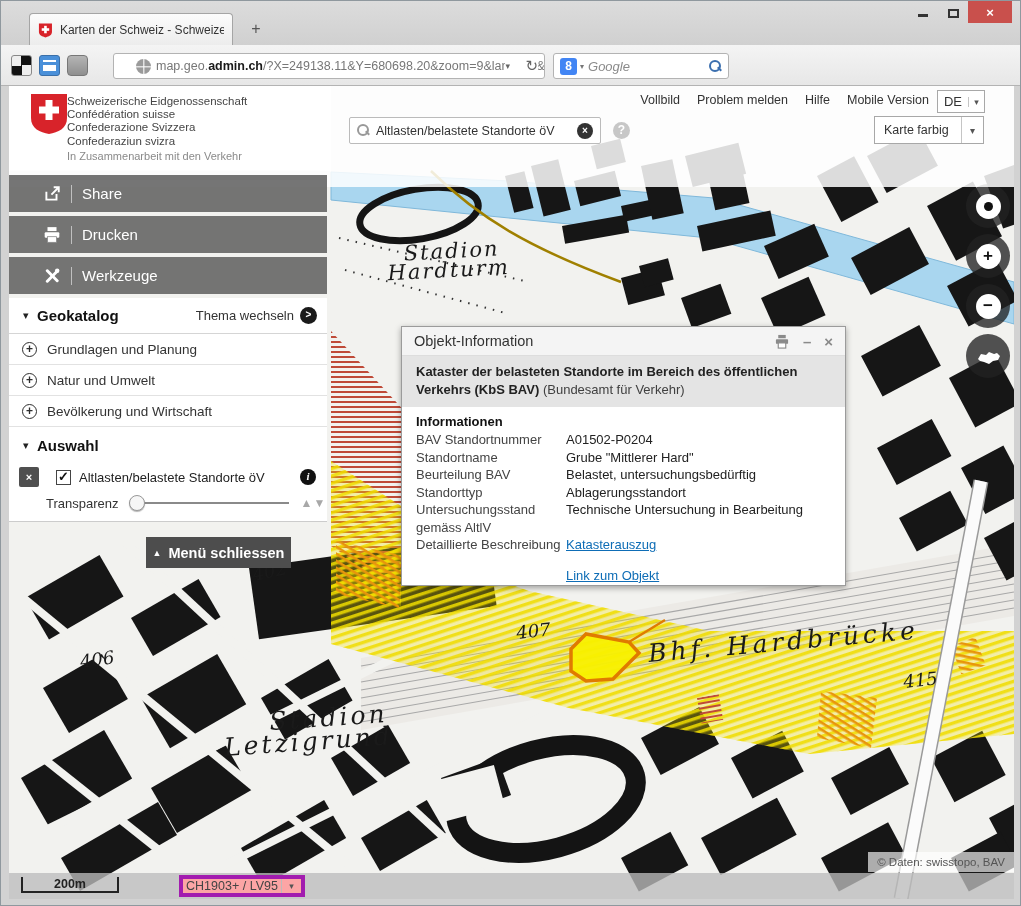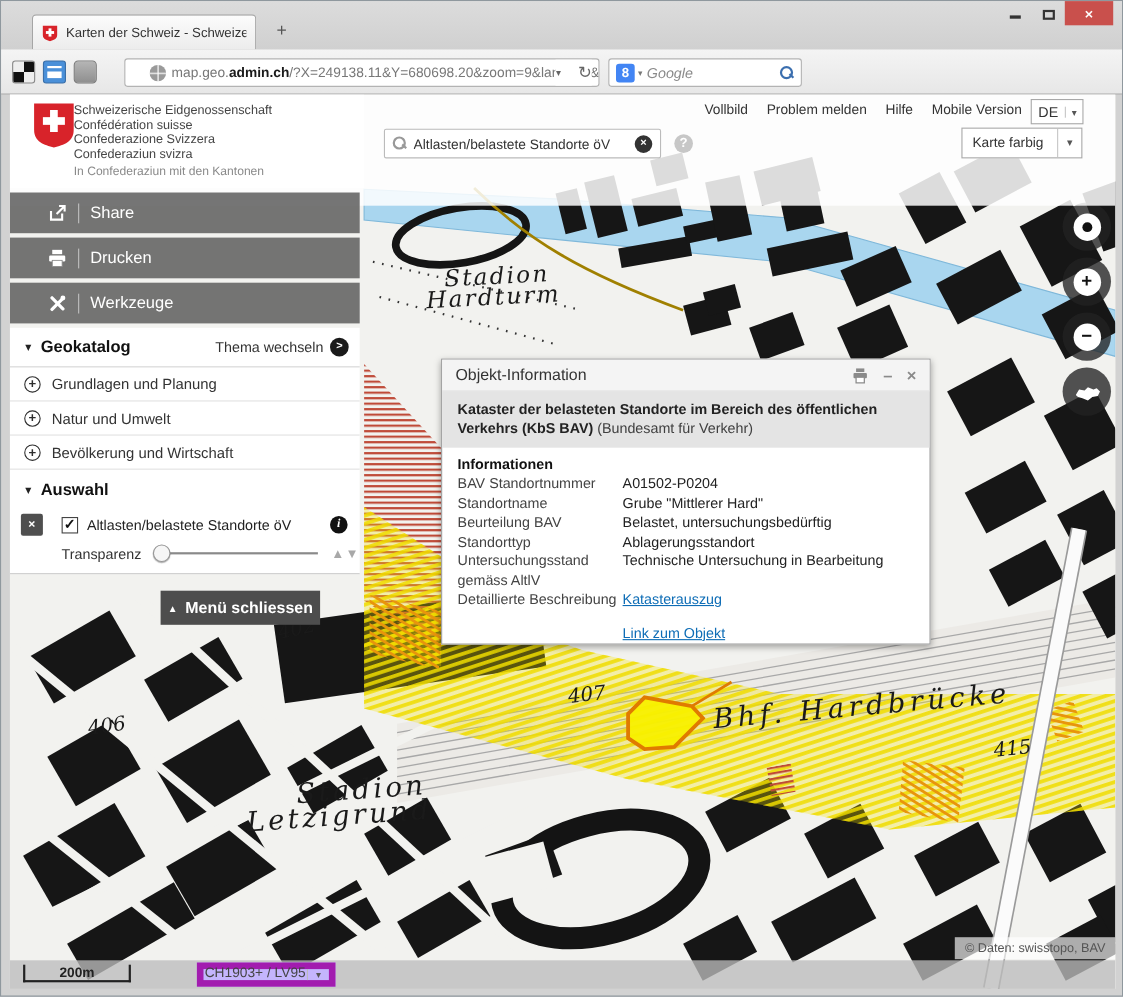--- a/index.html
+++ b/index.html
@@ -86,21 +86,21 @@
   .cat-row { height:31px; display:flex; align-items:center; border-bottom:1px solid #e2e2e2; font-size:13.5px; color:#333; }
   .plus-circle { width:15px; height:15px; border:1.6px solid #2e2e2e; border-radius:50%; margin:0 10px 0 13px; color:#2e2e2e; font-size:12px; font-weight:bold; text-align:center; line-height:12px; }
   .auswahl-row { height:36px; display:flex; align-items:center; }
   .auswahl-row b { font-size:15px; color:#111; }
   .layer-row { height:28px; display:flex; align-items:center; }
   .x-btn { width:20px; height:20px; background:#4f4f4f; color:#fff; font-size:11px; font-weight:bold; text-align:center; line-height:20px; margin-left:10px; border-radius:2px; }
   .checkbox { width:15px; height:15px; border:1.5px solid #444; background:#fff; margin-left:17px; color:#111; font-size:13px; font-weight:bold; line-height:12px; text-align:center; }
   .layer-name { font-size:13px; color:#222; margin-left:8px; flex:1; }
   .info-btn { width:16px; height:16px; border-radius:50%; background:#111; color:#fff; font-size:11px; font-style:italic; font-weight:bold; font-family:"Liberation Serif",serif; text-align:center; line-height:15px; margin-right:11px; }
   .transp-row { height:30px; display:flex; align-items:center; padding-bottom:6px; }
-  .transp-label { font-size:13px; color:#333; margin-left:47px; }
+  .transp-label { font-size:13px; color:#333; margin-left:37px; }
   .slider { position:relative; width:160px; height:16px; margin-left:10px; }
   .slider-track { position:absolute; left:0; right:0; top:7px; height:2px; background:#8a8a8a; }
   .slider-knob { position:absolute; left:0; top:0; width:16px; height:16px; border-radius:50%; background:#f6f6f6; border:1px solid #999; box-shadow:0 1px 1px rgba(0,0,0,.3); }
   .order-arrows { margin-left:12px; font-size:12px; color:#a8a8a8; letter-spacing:1px; }
   .menu-close { position:absolute; left:137px; top:451px; width:145px; height:31px; background:#4d4d4d; color:#fff; font-size:14.5px; font-weight:bold; display:flex; align-items:center; justify-content:center; gap:7px; z-index:30; }
   .menu-close .up { font-size:9px; }
 
   
   .popup { position:absolute; left:392px; top:240px; width:445px; height:260px; background:#fff; border:1px solid #9b9b9b; box-shadow:0 2px 6px rgba(0,0,0,.35); z-index:40; font-size:13px; }
   .popup-head { height:29px; background:#f4f4f4; border-bottom:1px solid #ddd; display:flex; align-items:center; padding:0 12px; }
@@ -120,21 +120,21 @@
 
   
   .map-btn { position:absolute; left:957px; width:44px; height:44px; border-radius:50%; background:rgba(35,35,35,0.78); z-index:20; display:flex; align-items:center; justify-content:center; }
   .map-btn .inner { width:25px; height:25px; border-radius:50%; background:#fff; color:#111; font-size:17px; font-weight:bold; text-align:center; line-height:24px; }
   .locate-dot { width:9px; height:9px; border-radius:50%; background:#111; margin:8px auto 0; }
 
   
   .attribution { position:absolute; right:0; top:766px; height:20px; background:rgba(255,255,255,0.65); color:#555; font-size:11.5px; line-height:20px; padding:0 9px; z-index:20; }
   .bottombar { position:absolute; left:0; top:787px; width:1005px; height:26px; background:rgba(188,188,188,0.78); z-index:35; }
   .scalebar { position:absolute; left:12px; top:4px; width:98px; height:16px; border-left:2px solid #222; border-right:2px solid #222; border-bottom:2px solid #222; text-align:center; font-size:12.5px; font-weight:bold; color:#222; line-height:14px; }
-  .crs-select { position:absolute; left:170px; top:2px; width:126px; height:22px; background:#c4b5fd; border:6px solid #a21caf; display:flex; align-items:flex-end; font-size:12.5px; color:#444; }
+  .crs-select { position:absolute; left:170px; top:2px; width:126px; height:22px; background:#fca5a5; border:4px solid #a21caf; display:flex; align-items:center; font-size:12.5px; color:#444; }
   .crs-select .lab { flex:1; text-align:center; }
   .crs-select .arr { width:20px; height:100%; border-left:1px solid #bbb; display:flex; align-items:center; justify-content:center; font-size:9px; color:#555; }
   .bottom-right { position:absolute; right:10px; top:0; height:26px; display:flex; align-items:center; gap:18px; font-size:12.5px; color:#333; }
 </style>
 </head>
 <body>
 
 <div class="window">
 
   <div class="titlebar">
@@ -346,21 +346,21 @@
           <path d="M2 1h36v24c0 11-9 14-18 16-9-2-18-5-18-16z" fill="#d8232a"></path>
           <rect x="16.5" y="7" width="7" height="20" fill="#fff"></rect>
           <rect x="10" y="13.5" width="20" height="7" fill="#fff"></rect>
         </svg>
         <div class="coat-text">
           <div>Schweizerische Eidgenossenschaft</div>
           <div>Confédération suisse</div>
           <div>Confederazione Svizzera</div>
           <div>Confederaziun svizra</div>
         </div>
-        <div class="coop">In Confederaziun mit den Kantonen</div>
+        <div class="coop">In Zusammenarbeit mit den Verkehr</div>
       </div>
       <div class="hdr-links">
         <span>Vollbild</span>
         <span>Problem melden</span>
         <span>Hilfe</span>
         <span>Mobile Version</span>
       </div>
       <div class="lang-select">
         <span class="lab">DE</span>
         <span class="arr">▾</span>

